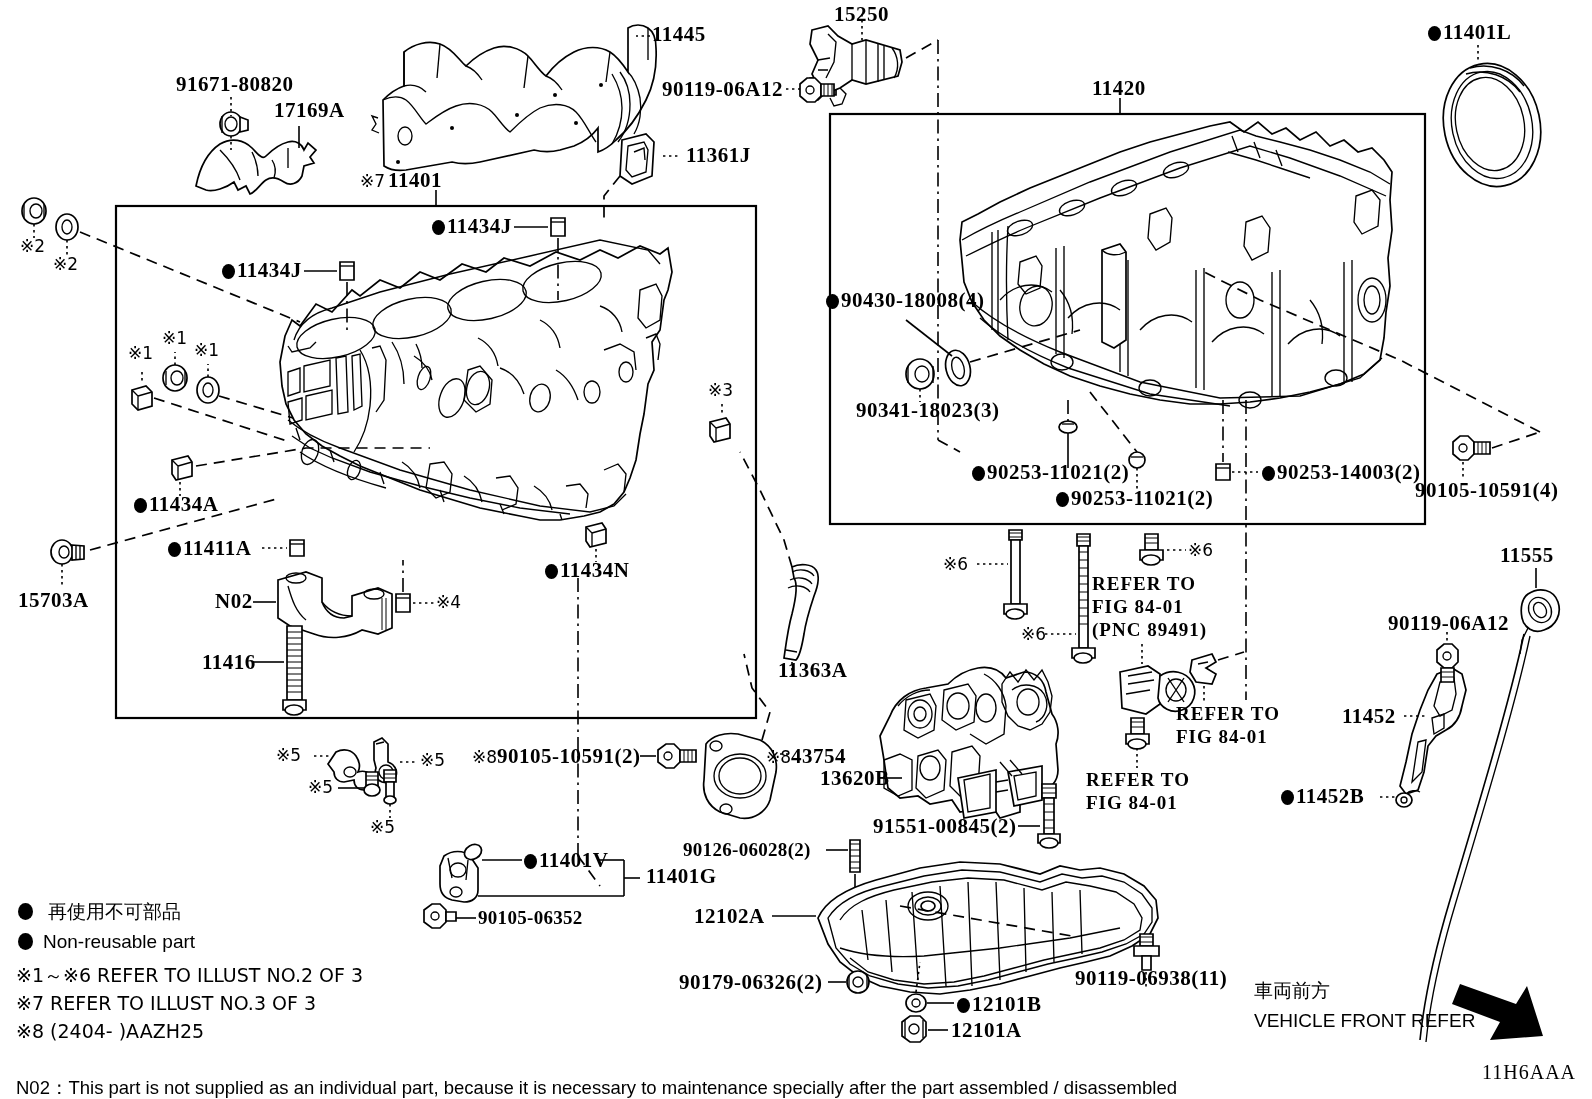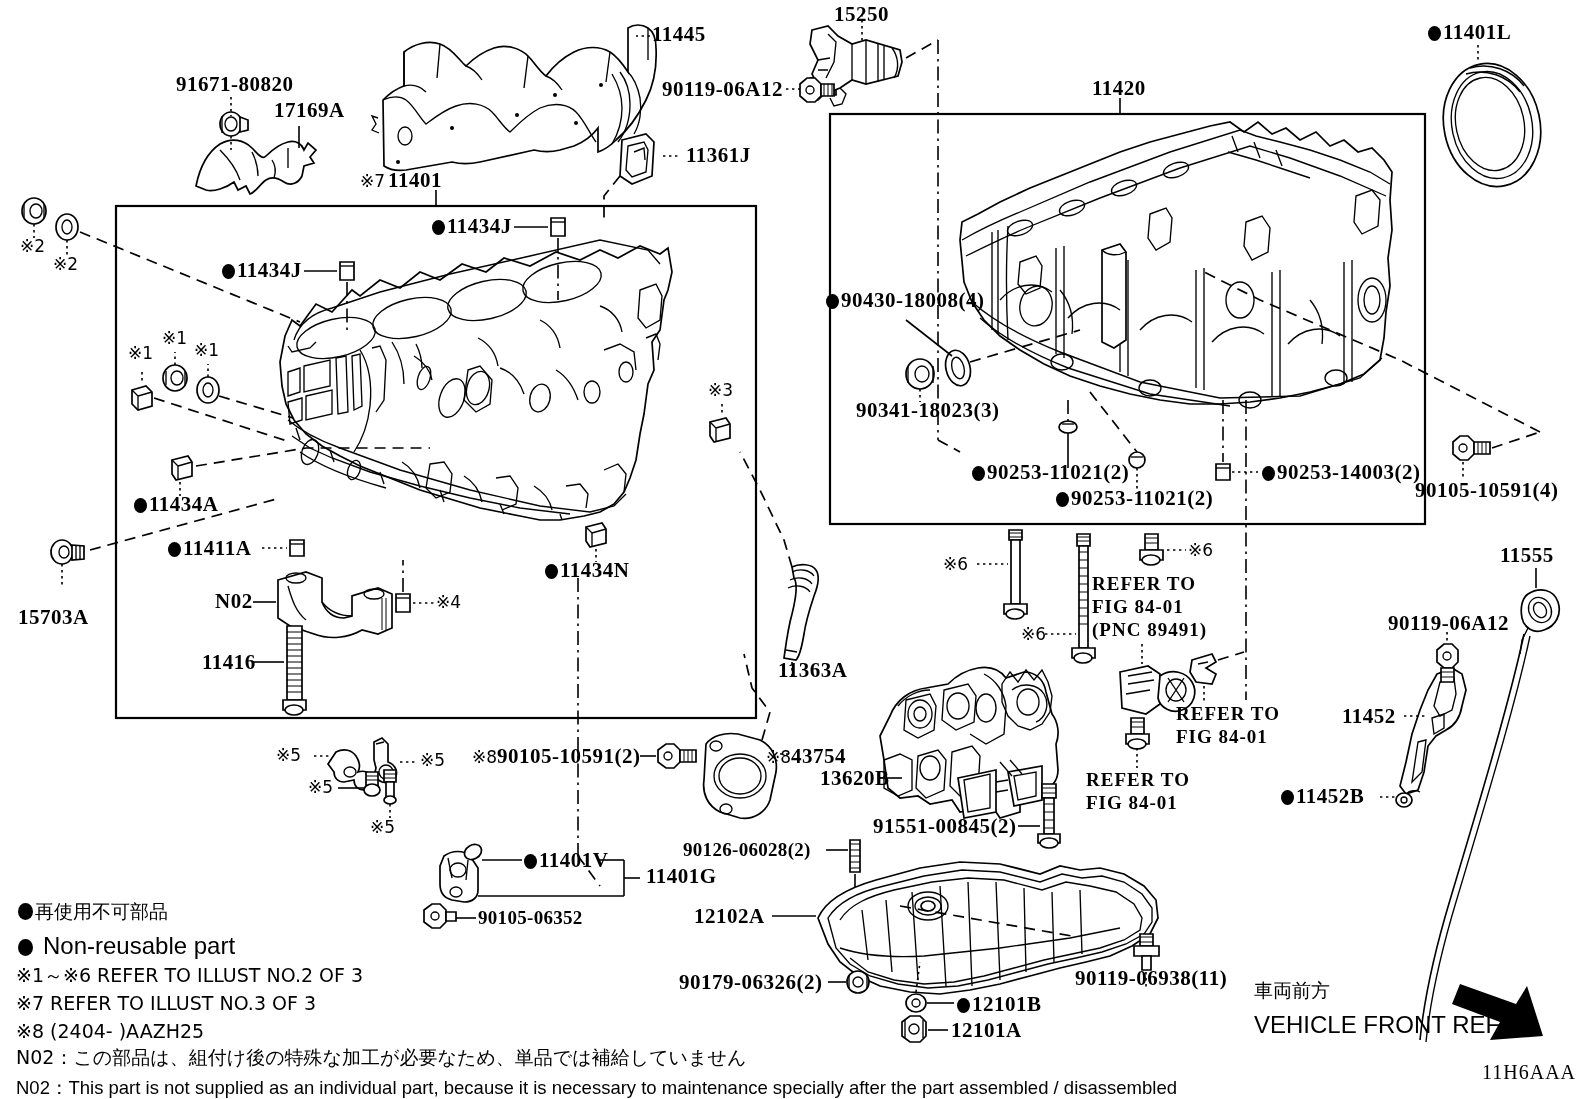--- a/index.html
+++ b/index.html
@@ -4,21 +4,21 @@
 <style>
   html,body{margin:0;padding:0;background:#fff;}
   body{width:1592px;height:1099px;position:relative;overflow:hidden;
        font-family:"Liberation Serif",serif;color:#000;}
   .stage{position:absolute;left:0;top:0;width:1592px;height:1099px;}
   .lbl{position:absolute;white-space:nowrap;line-height:1;}
   
   .pn{font-family:"Liberation Serif",serif;font-size:21px;letter-spacing:.5px;font-weight:700;}
   .pn-sm{font-family:"Liberation Serif",serif;font-size:19px;letter-spacing:.3px;font-weight:700;}
   .ref{font-family:"Liberation Serif",serif;font-size:19px;font-weight:700;letter-spacing:1px;line-height:1.22;}
-  .legend{font-family:"Liberation Sans",sans-serif;font-size:24px;line-height:1.38;}
+  .legend{font-family:"Liberation Sans",sans-serif;font-size:19px;line-height:1.38;}
   .legend-jp{font-family:"DejaVu Sans",sans-serif;font-size:19px;}
   .note{font-family:"Liberation Sans",sans-serif;font-size:18.5px;line-height:1.48;}
   .code{font-family:"Liberation Serif",serif;font-size:20px;letter-spacing:1px;}
   .dot{display:inline-block;width:13px;height:15px;border-radius:50%;background:#000;
        vertical-align:-2px;margin-right:2px;}
   .ast{font-family:"DejaVu Sans",sans-serif;font-size:17px;}
   svg{position:absolute;left:0;top:0;overflow:visible;}
   .box{fill:none;stroke:#000;stroke-width:2.2;}
   .ln{stroke:#000;stroke-width:1.6;fill:none;}
   .lnd{stroke:#000;stroke-width:1.7;fill:none;stroke-dasharray:11 7;}
@@ -748,21 +748,21 @@
 <div class="lbl ast" style="left:162px;top:330px;">※1</div>
 <div class="lbl ast" style="left:194px;top:342px;">※1</div>
 <div class="lbl ast" style="left:708px;top:382px;">※3</div>
 
 <div class="lbl" style="left:134px;top:494px;">
   <span class="dot"></span><span class="pn">11434A</span>
 </div>
 <div class="lbl" style="left:168px;top:538px;">
   <span class="dot"></span><span class="pn">11411A</span>
 </div>
-<div class="lbl pn" style="left:18px;top:607px;">15703A</div>
+<div class="lbl pn" style="left:18px;top:590px;">15703A</div>
 <div class="lbl pn" style="left:215px;top:591px;">N02</div>
 <div class="lbl pn" style="left:202px;top:652px;">11416</div>
 
 <div class="lbl" style="left:545px;top:560px;">
   <span class="dot"></span><span class="pn">11434N</span>
 </div>
 <div class="lbl ast" style="left:436px;top:594px;">※4</div>
 <div class="lbl pn" style="left:778px;top:660px;">11363A</div>
 
 <div class="lbl ast" style="left:276px;top:747px;">※5</div>
@@ -825,29 +825,28 @@
 <div class="lbl pn" style="left:1075px;top:968px;">90119-06938(11)</div>
 
 <div class="lbl pn" style="left:1500px;top:545px;">11555</div>
 <div class="lbl pn" style="left:1388px;top:613px;">90119-06A12</div>
 <div class="lbl pn" style="left:1342px;top:706px;">11452</div>
 <div class="lbl" style="left:1281px;top:786px;">
   <span class="dot"></span><span class="pn">11452B</span>
 </div>
 
 <div class="lbl" style="left:18px;top:902px;">
-  <span class="dot" style="width:15px;height:17px;"></span><span class="legend-jp" style="margin-left:0;">再使用不可部品</span>
+  <span class="dot" style="width:15px;height:17px;"></span><span class="legend-jp" style="margin-left:13px;">再使用不可部品</span>
 </div>
 <div class="lbl" style="left:18px;top:929px;">
   <span class="dot" style="width:15px;height:17px;"></span><span class="legend" style="margin-left:8px;">Non-reusable part</span>
 </div>
 
 <div class="lbl legend-jp" style="left:16px;top:966px;">※1～※6  REFER TO ILLUST NO.2 OF 3</div>
 <div class="lbl legend-jp" style="left:16px;top:994px;">※7 REFER TO ILLUST NO.3 OF 3</div>
 <div class="lbl legend-jp" style="left:16px;top:1022px;">※8 (2404-      )AAZH25</div>
-<div class="lbl legend-jp" style="left:16px;top:1048px;">N02：この部品は、組付け後の特殊な加工が必要なため、単品では補給していません</div>
 <div class="lbl note" style="left:16px;top:1074px;">N02：This part is not supplied as an individual part, because it is necessary to maintenance specially after the part assembled / disassembled</div>
 
 <div class="lbl legend-jp" style="left:1254px;top:981px;">車両前方</div>
 <div class="lbl legend" style="left:1254px;top:1008px;">VEHICLE FRONT REFER</div>
 <div class="lbl code" style="left:1482px;top:1062px;">11H6AAA</div>
 
 </div>
 
 </body></html>

